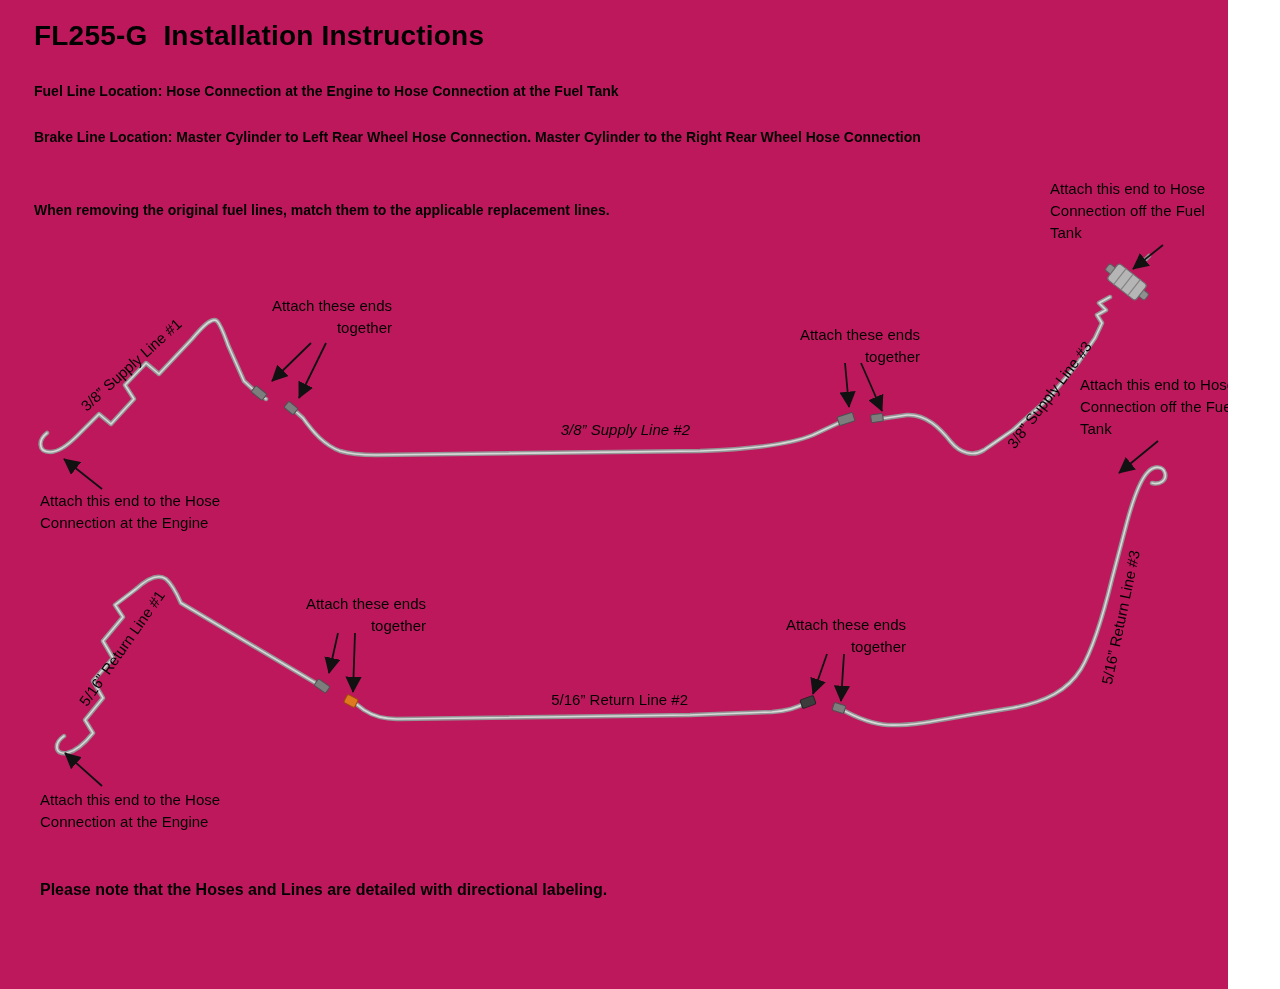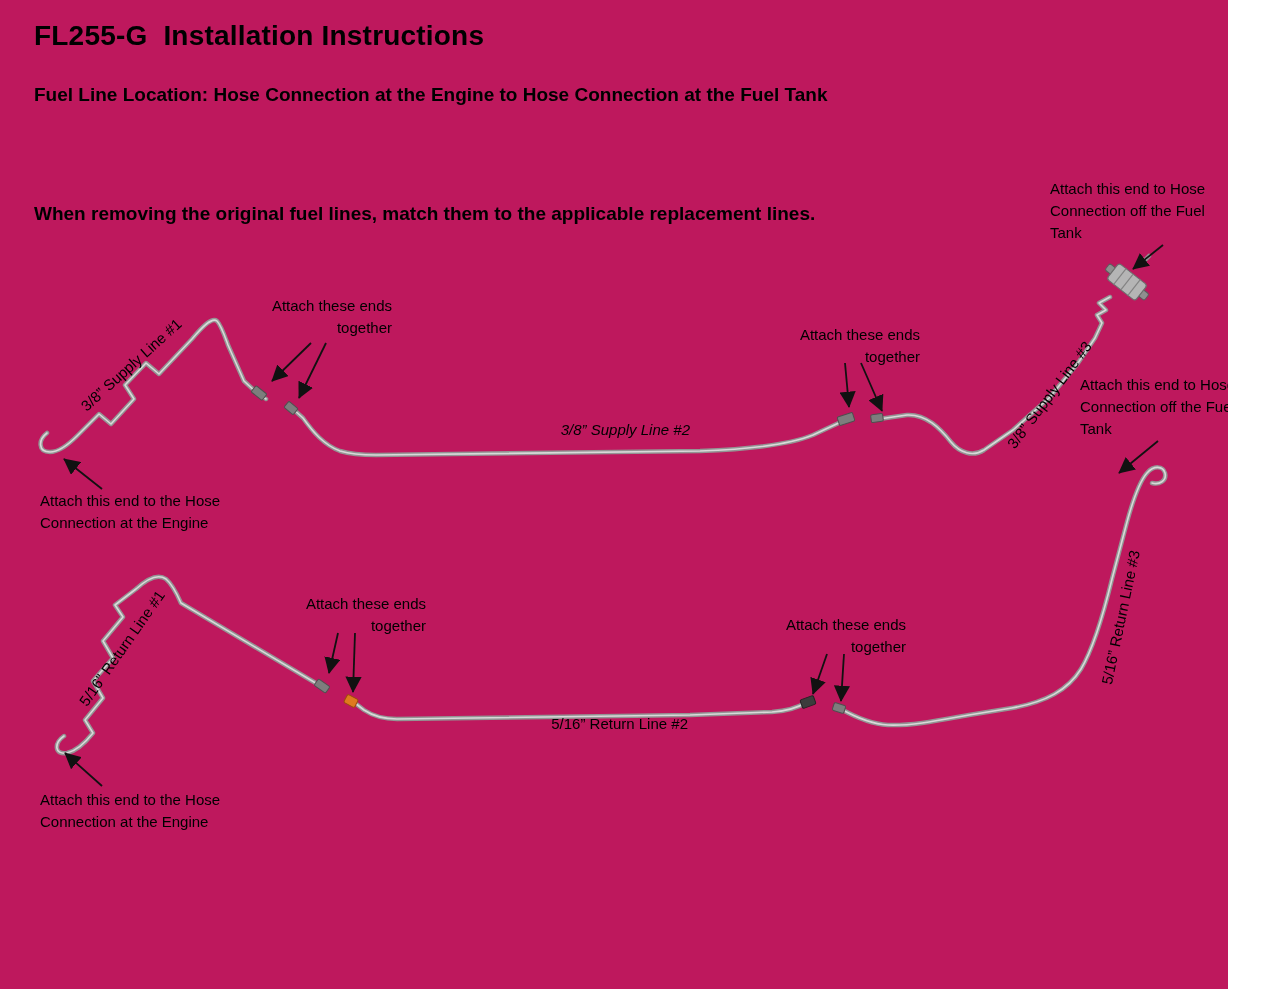--- a/index.html
+++ b/index.html
@@ -7,21 +7,21 @@
   body { font-family:"Liberation Sans", sans-serif; color:#000; }
 
   .page { position:relative; width:1228px; height:989px; background:#be185d; overflow:hidden; }
 
   .title {
     position:absolute; left:34px; top:20px;
     font-size:28px; font-weight:bold; white-space:pre-wrap; letter-spacing:0.2px;
   }
   .para {
     position:absolute; left:34px;
-    font-size:19px; font-weight:bold; line-height:1.6;
+    font-size:14px; font-weight:bold; line-height:1.6;
   }
   .p-fuel    { top:80px;  max-width:1160px; }
   .p-brake   { top:126px; max-width:1145px; }
   .p-removal { top:199px; max-width:1160px; }
 
   .diagram { position:absolute; left:0; top:12px; width:1280px; height:989px; }
   svg.art  { position:absolute; left:0; top:0; }
 
   .tube-base { fill:none; stroke:var(--line-gray,#949494); stroke-width:4.5; stroke-linecap:round; stroke-linejoin:round; }
   .tube-hi   { fill:none; stroke:var(--line-highlight,#d9d9d9); stroke-width:1.6; stroke-linecap:round; stroke-linejoin:round; }
@@ -38,40 +38,41 @@
   .rot { transform-origin:0 0; white-space:nowrap; }
 
   .lbl-tank-top      { left:1050px; top:166px; width:178px; }
   .lbl-together-1    { left:252px;  top:283px; width:140px; }
   .lbl-together-2    { left:780px;  top:312px; width:140px; }
   .lbl-supply2       { left:460px;  top:407px; width:230px;font-style:italic; }
   .lbl-tank-right    { left:1080px; top:362px; width:180px; }
   .lbl-engine-top    { left:40px;   top:478px; width:205px; }
   .lbl-together-3    { left:286px;  top:581px; width:140px; }
   .lbl-together-4    { left:766px;  top:602px; width:140px; }
-  .lbl-return2       { left:458px;  top:677px; width:230px;margin-top:24px; }
+  .lbl-return2       { left:458px;  top:677px; width:230px; }
   .lbl-engine-bottom { left:40px;   top:777px; width:205px; }
 
   .lbl-supply1 { left:76px;   top:388px; transform:rotate(-42deg); }
   .lbl-supply3 { left:1002px; top:428px; transform:rotate(-53deg); }
   .lbl-return1 { left:74px;   top:686px; transform:rotate(-55deg); }
   .lbl-return3 { left:1096px; top:670px; transform:rotate(-78deg); }
 
   .footer {
     position:absolute; left:40px; top:877px;
     font-size:16px; font-weight:bold; line-height:1.58;
   }
 </style>
 </head>
 <body>
 
 <div class="page">
 
   <h1 class="title">FL255-G  Installation Instructions</h1>
   <p class="para p-fuel">Fuel Line Location: Hose Connection at the Engine to Hose Connection at the Fuel Tank</p>
+  <p class="para p-brake">Brake Line Location: Master Cylinder to Left Rear Wheel Hose Connection. Master Cylinder to the Right Rear Wheel Hose Connection</p>
   <p class="para p-removal">When removing the original fuel lines, match them to the applicable replacement lines.</p>
 
   <div class="diagram">
 
     <svg class="art" width="1280" height="989" viewBox="0 0 1280 989">
       <defs>
         <marker id="ah" markerWidth="9" markerHeight="9" refX="8.5" refY="4.5" orient="auto">
           <path d="M0,0 L9,4.5 L0,9 Z" fill="#111"></path>
         </marker>
         <path id="p-s1" d="M 47 421 C 38 428 38 440 50 440 C 59 440 68 433 77 424 L 99 402 L 111 412 L 134 387 L 125 373 L 146 351 L 159 362 L 192 327 C 203 314 212 305 217 309 C 221 313 224 322 228 333 L 244 369 L 257 381 L 266 387"></path>
@@ -169,15 +170,16 @@
     <div class="lbl center lbl-return2">5/16” Return Line #2</div>
     <div class="lbl lbl-engine-bottom">Attach this end to the Hose Connection at the Engine</div>
 
     <div class="lbl rot lbl-supply1">3/8” Supply Line #1</div>
     <div class="lbl rot lbl-supply3">3/8” Supply Line #3</div>
     <div class="lbl rot lbl-return1">5/16” Return Line #1</div>
     <div class="lbl rot lbl-return3">5/16” Return Line #3</div>
   </div>
 
   <div class="footer">
+    <div>Please note that the Hoses and Lines are detailed with directional labeling.</div>
   </div>
 
 </div>
 
 </body></html>

